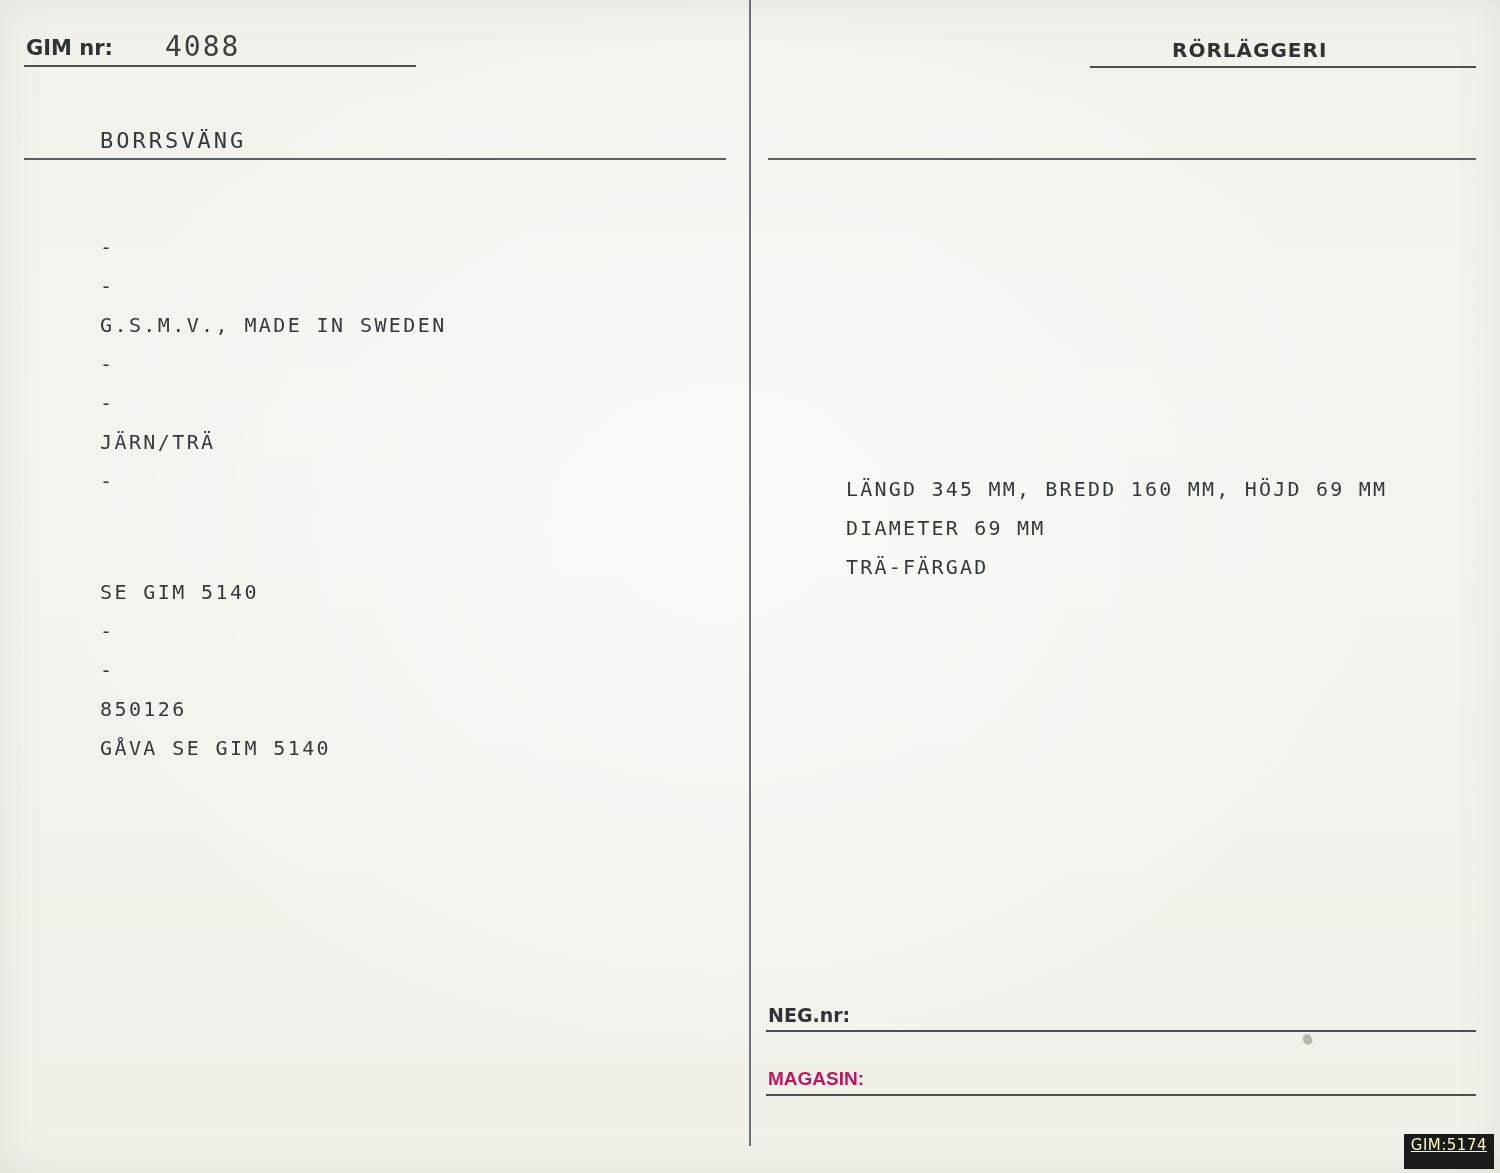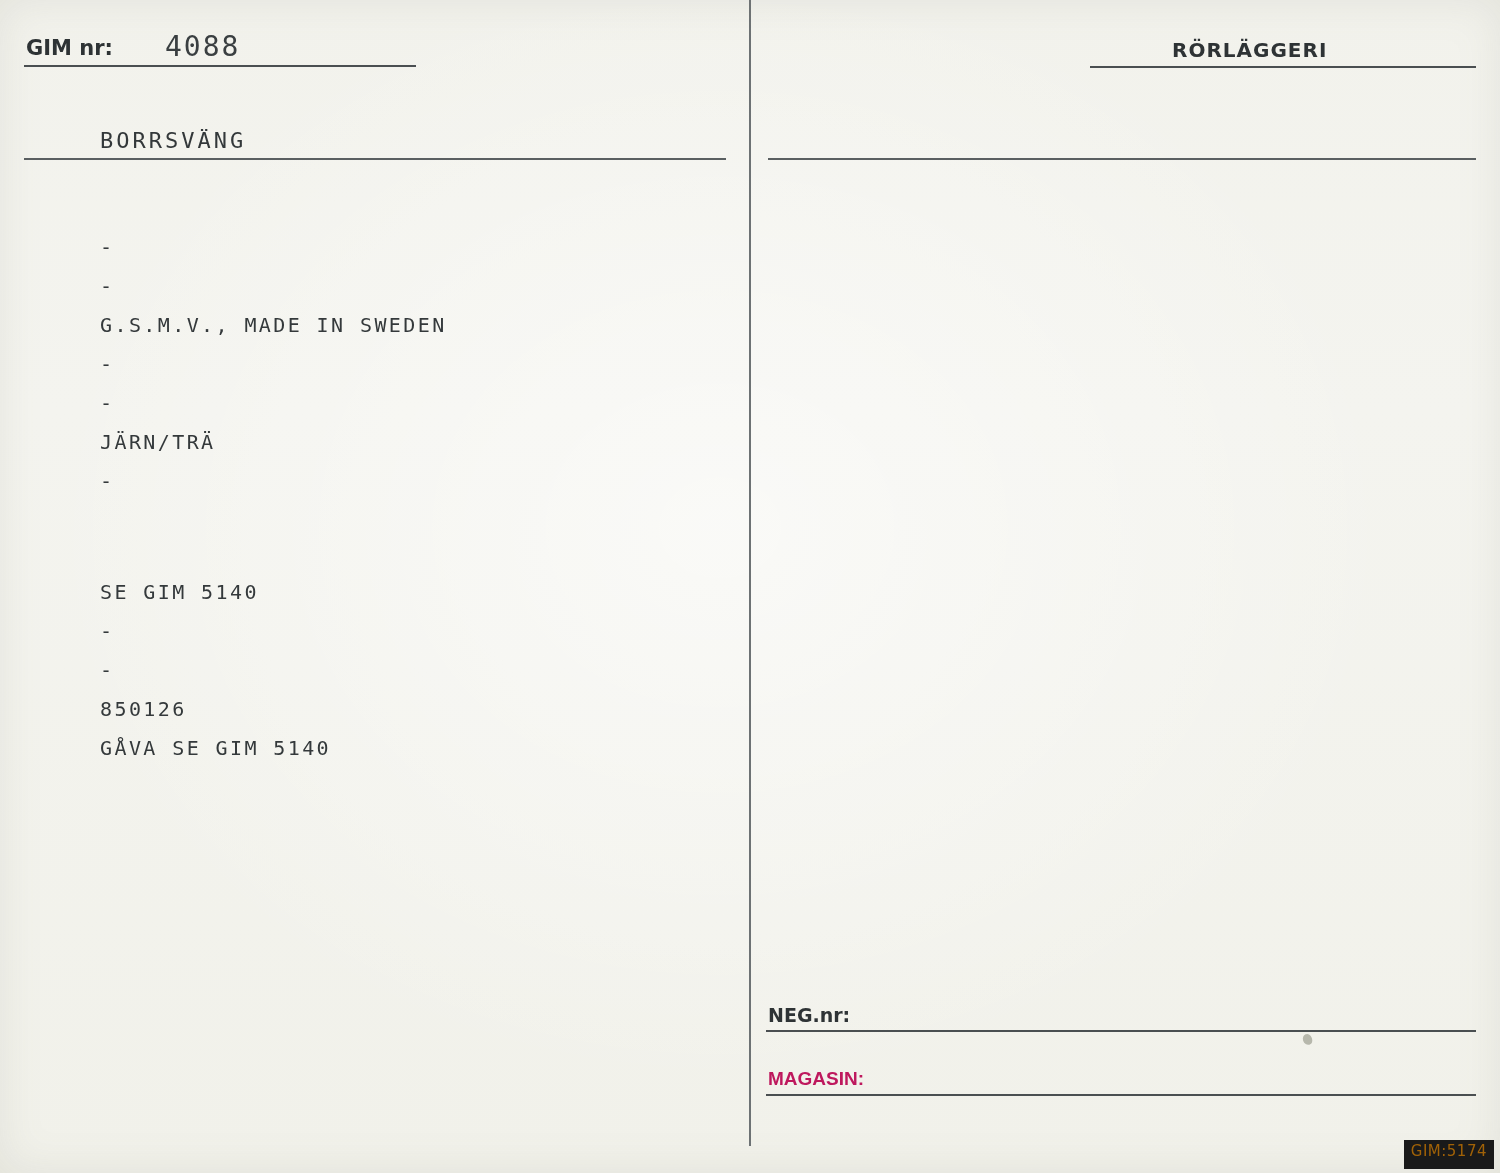--- a/index.html
+++ b/index.html
@@ -212,25 +212,26 @@
     transform: rotate(-18deg);
     pointer-events: none;
   }
 
   
   .watermark {
     position: absolute;
     right: 6px;
     bottom: 4px;
     background: #1a1a1a;
-    color: #a16207;
+    color: #fef9c3;
     font-family: "DejaVu Sans", sans-serif;
     font-size: 15px;
     letter-spacing: 0.5px;
-    padding: 2px 7px 9px 7px;
+    padding: 2px 7px 15px 7px;
+    text-decoration: underline;
   }
 </style>
 </head>
 <body>
 
 <div class="card">
   <div class="paper-tone"></div>
 
   <div class="hdr-gim-label">GIM nr:</div>
   <div class="hdr-gim-value">4088</div>
@@ -252,20 +253,23 @@
 -
 JÄRN/TRÄ
 -</div>
   <div class="left-block" id="left-block-b">SE GIM 5140
 -
 -
 850126
 GÅVA SE GIM 5140</div>
 
   <div class="right-rule"></div>
+  <div class="right-dims">LÄNGD 345 MM, BREDD 160 MM, HÖJD 69 MM
+DIAMETER 69 MM
+TRÄ-FÄRGAD</div>
 
   <div class="field-neg-label">NEG.nr:</div>
   <div class="field-neg-rule"></div>
   <div class="smudge"></div>
 
   <div class="field-mag-label">MAGASIN:</div>
   <div class="field-mag-rule"></div>
 
   <div class="edge-shadow"></div>
 

